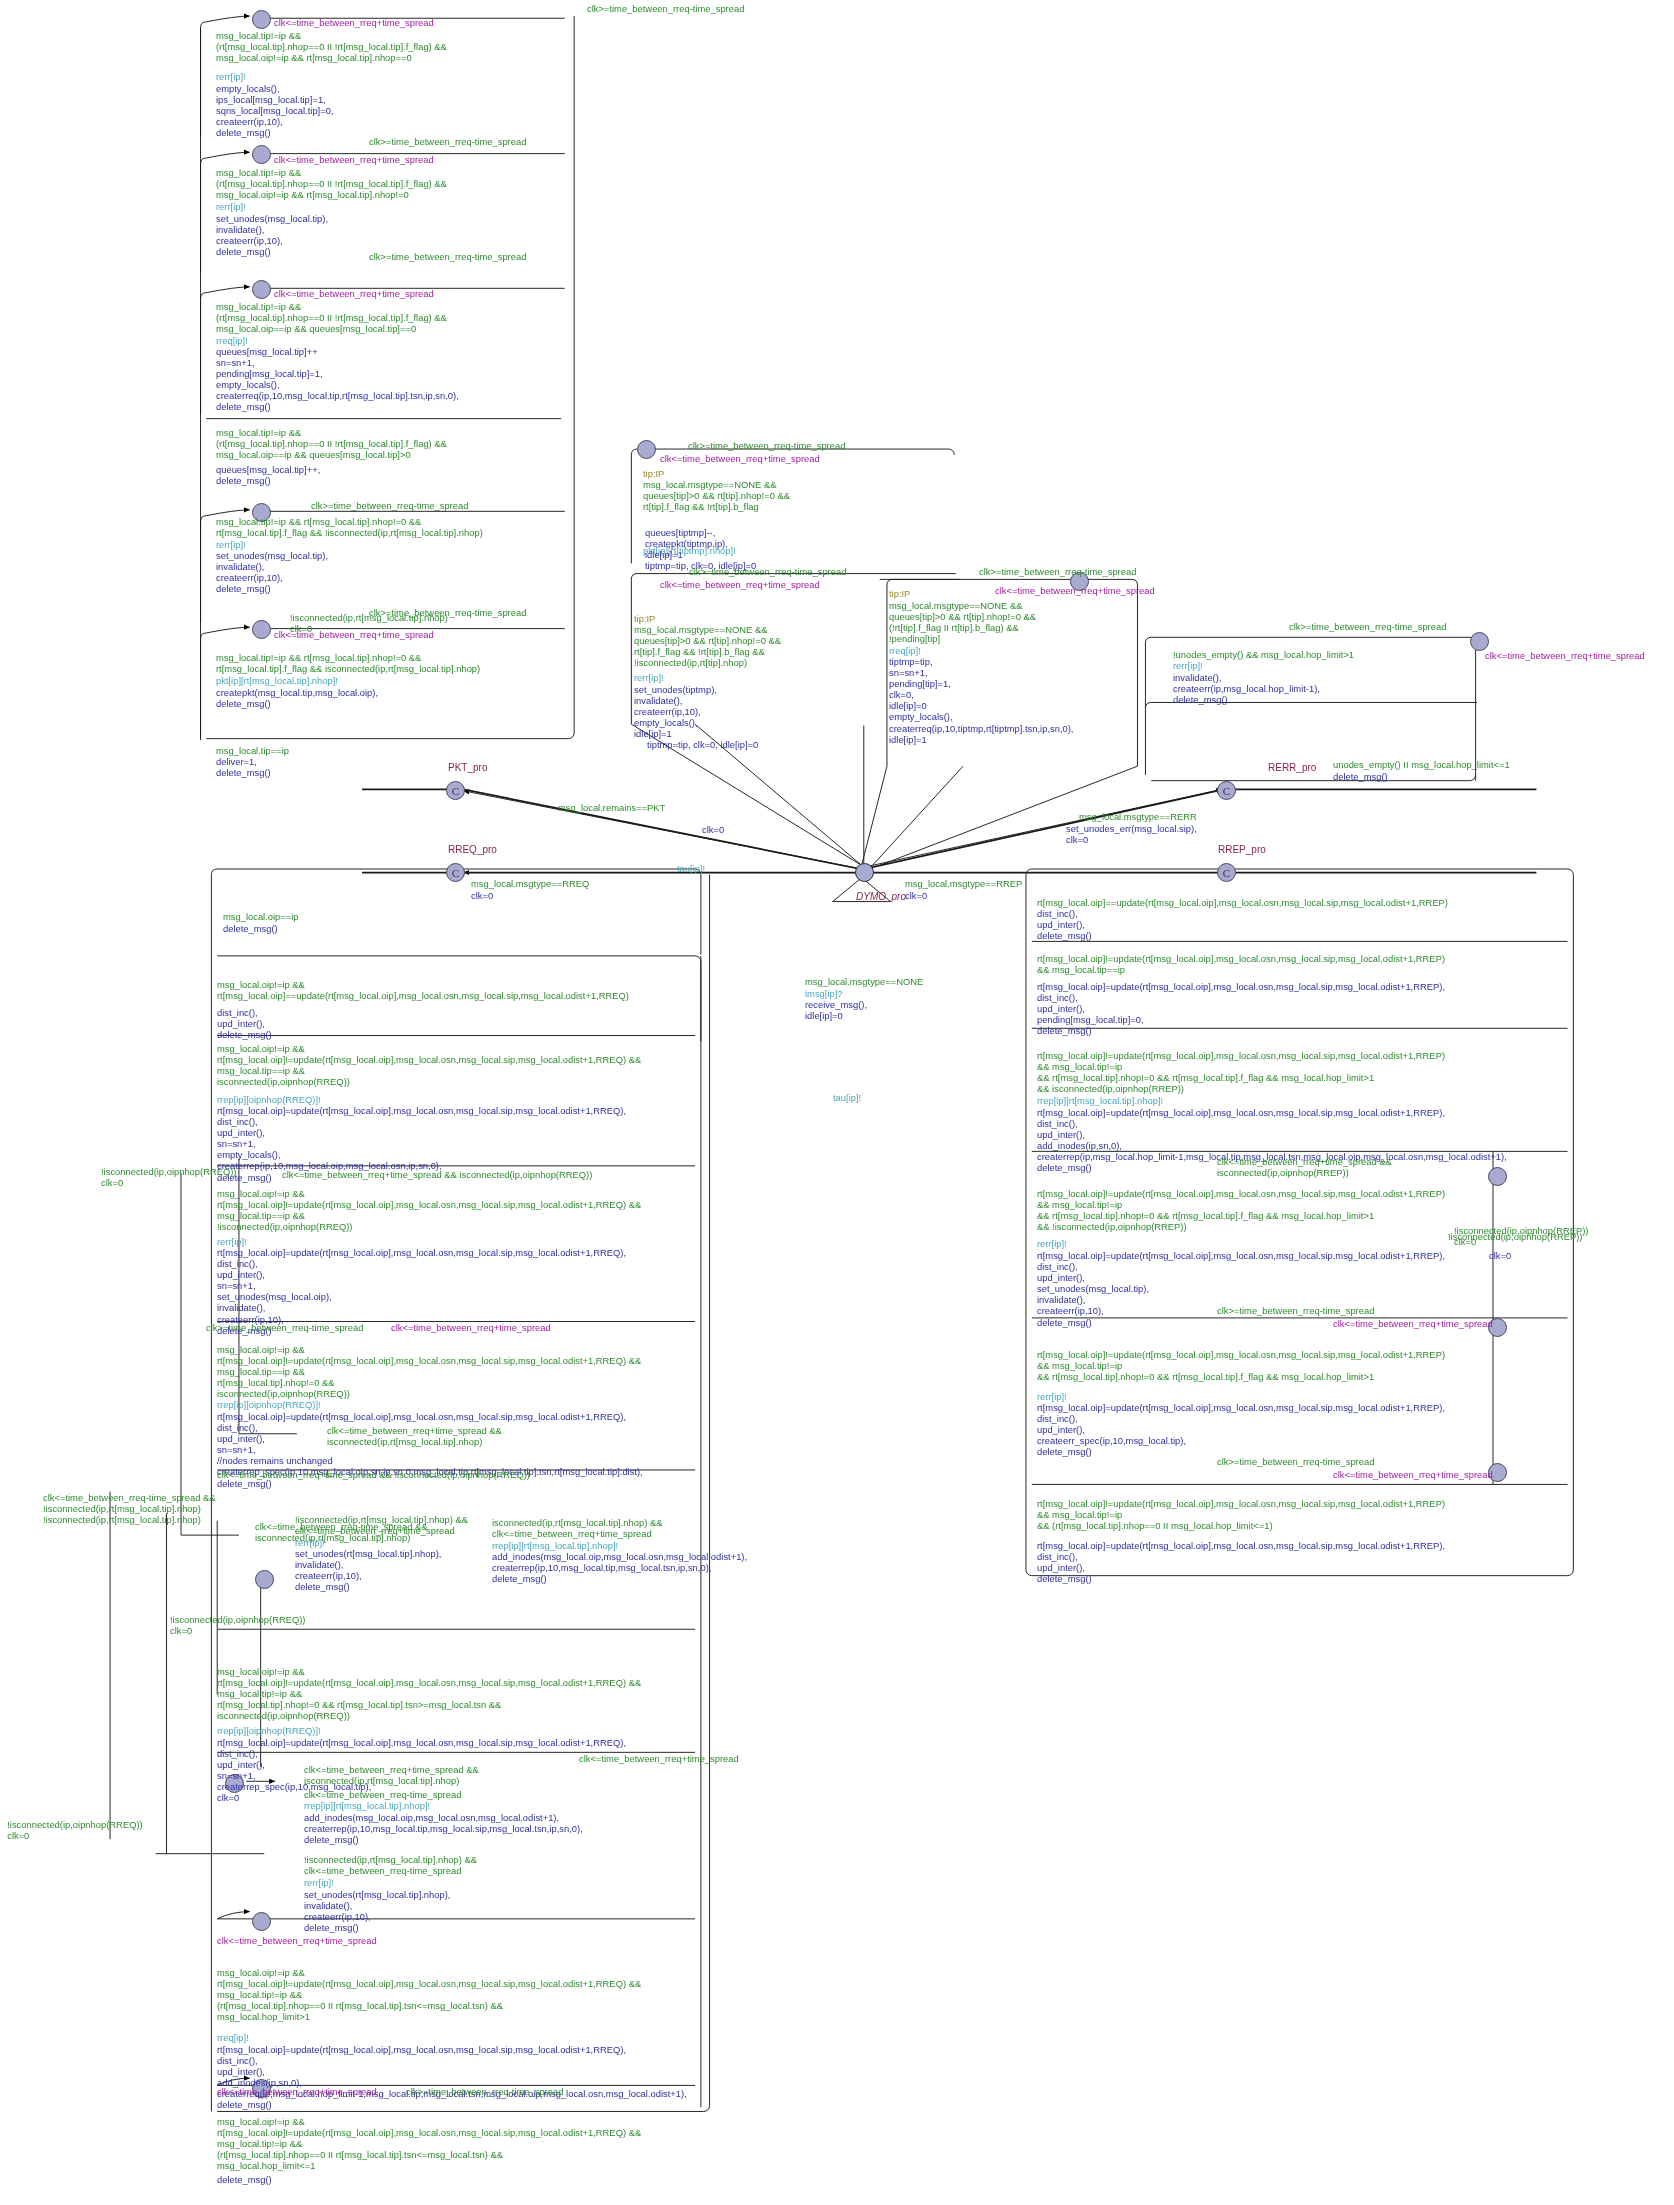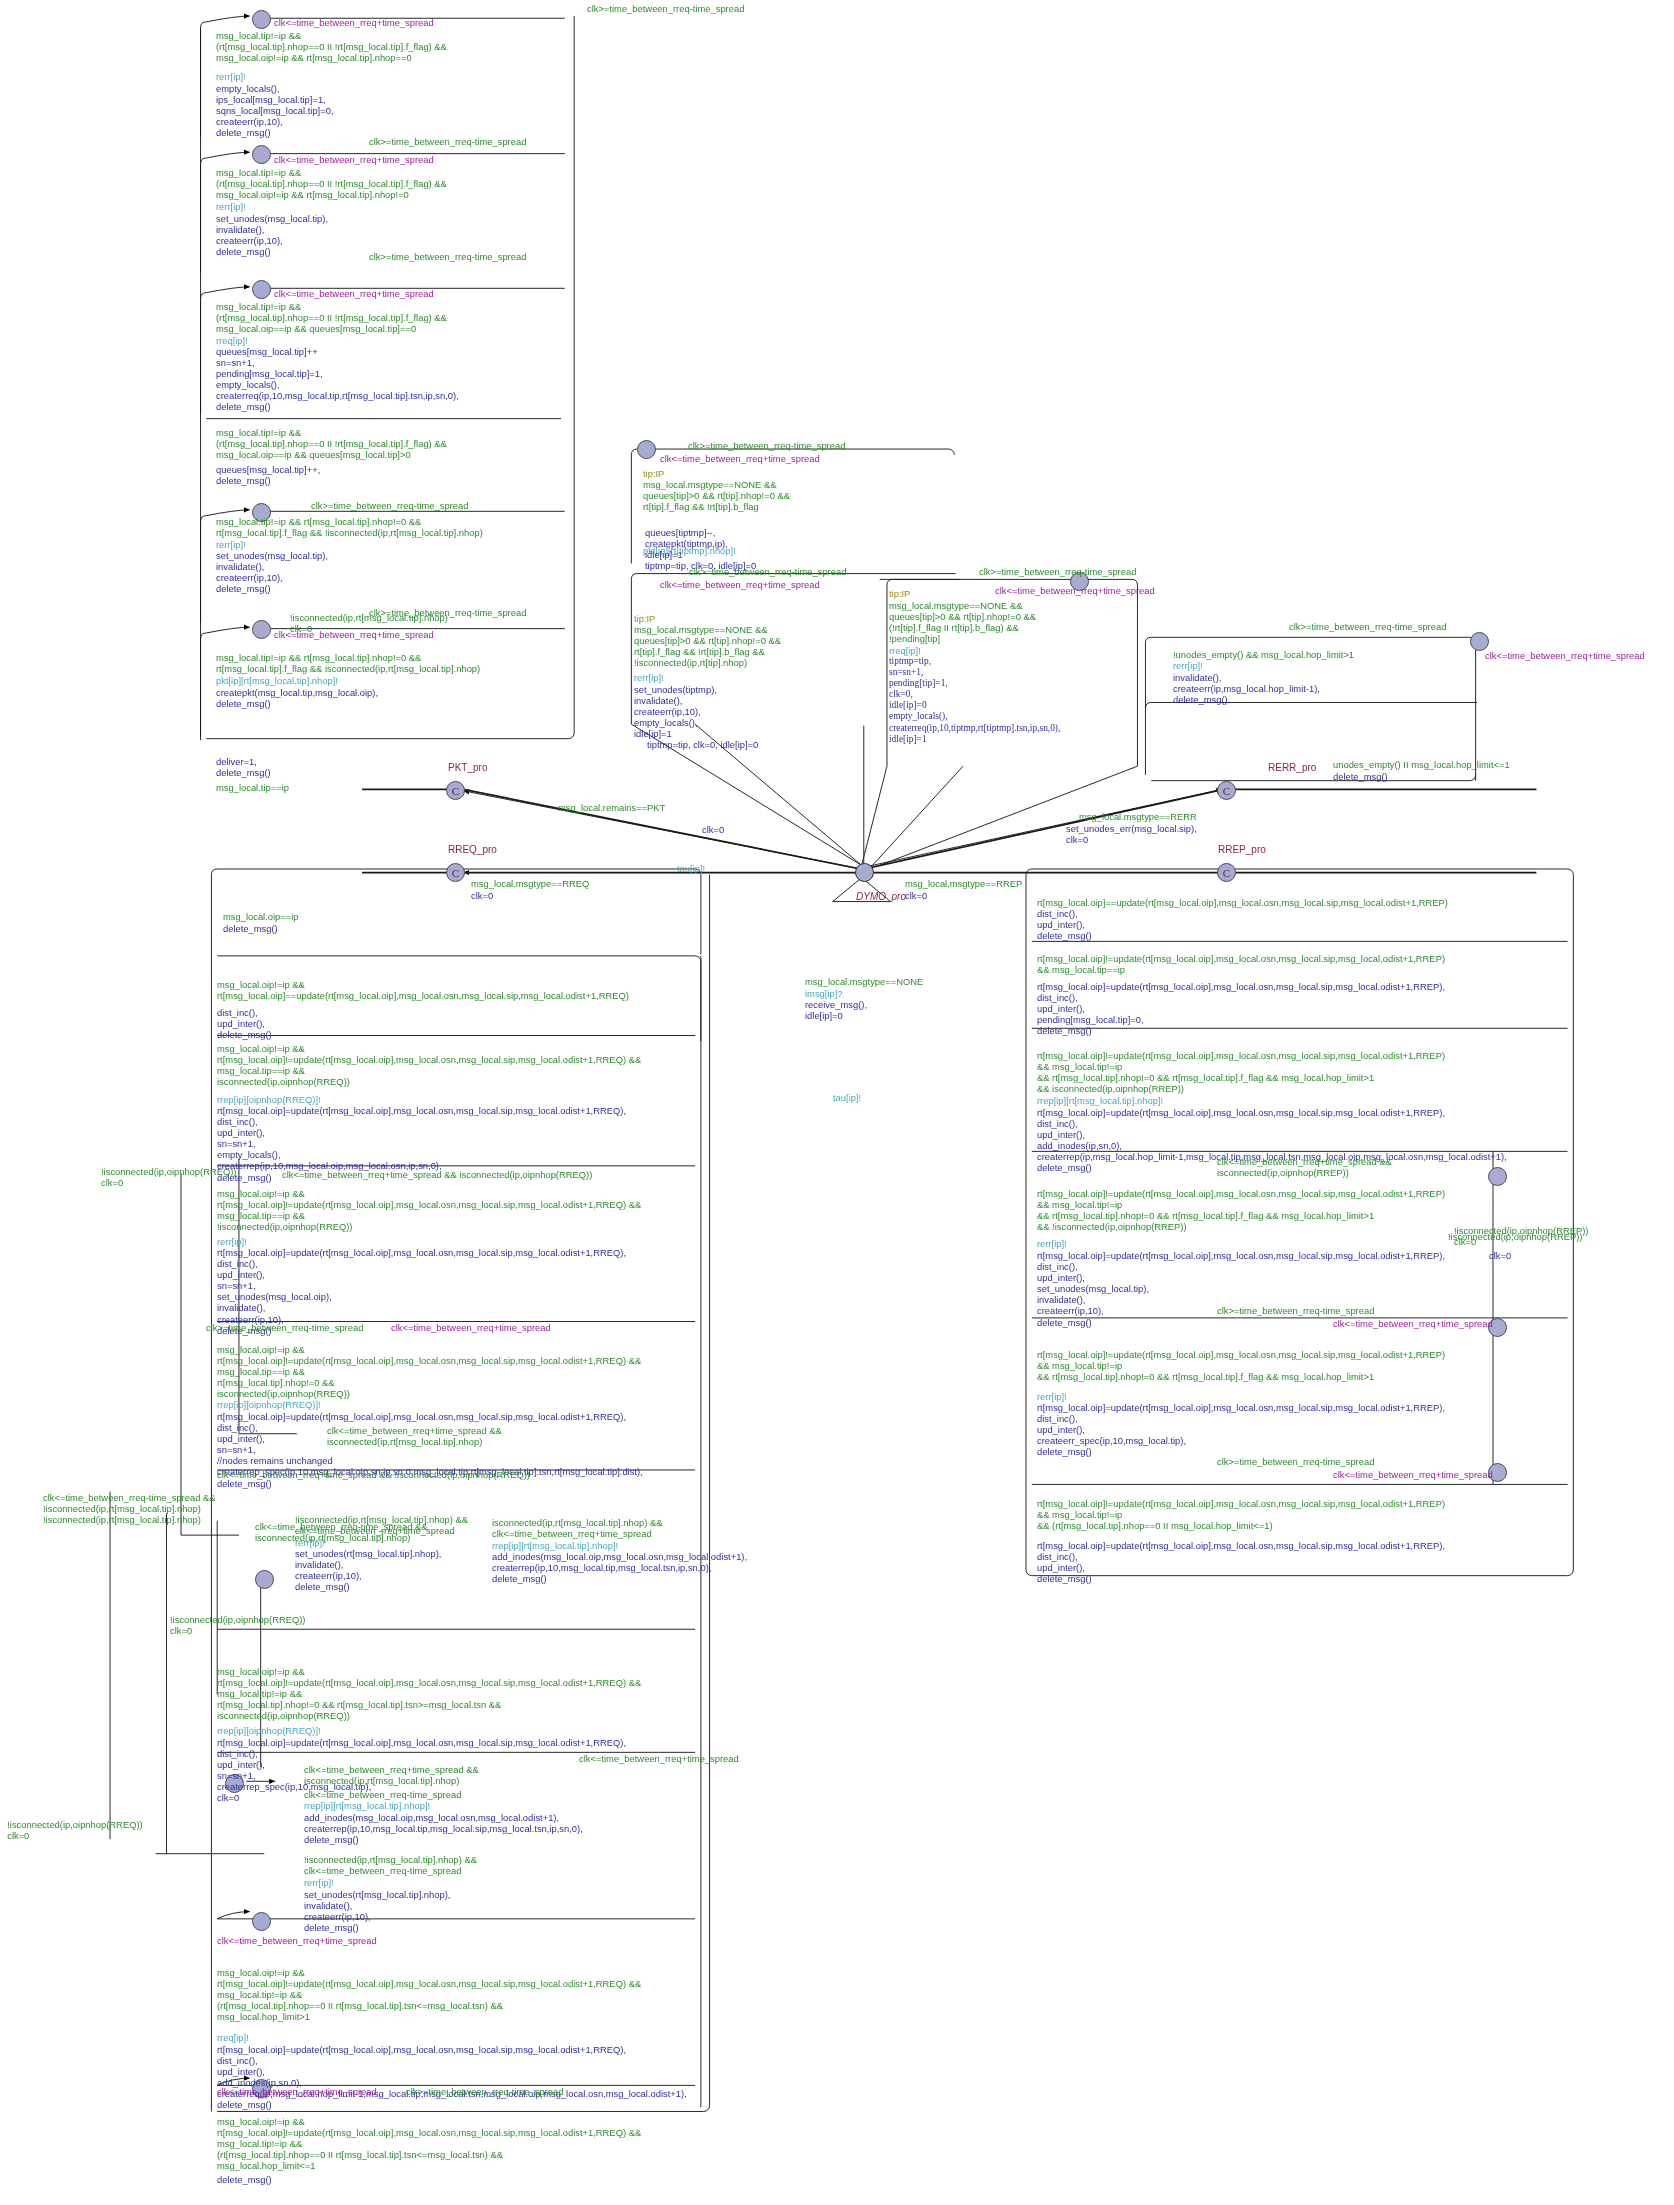--- a/index.html
+++ b/index.html
@@ -228,21 +228,21 @@
   <div class="lbl guard f13" style="left:290px;top:612px;">!isconnected(ip,rt[msg_local.tip].nhop)
 clk=0</div>
   <div class="lbl guard f13" style="left:369px;top:607px;">clk&gt;=time_between_rreq-time_spread</div>
   <div class="lbl inv   f13" style="left:274px;top:629px;">clk&lt;=time_between_rreq+time_spread</div>
   <div class="lbl guard f13" style="left:216px;top:652px;">msg_local.tip!=ip &amp;&amp; rt[msg_local.tip].nhop!=0 &amp;&amp;
 rt[msg_local.tip].f_flag &amp;&amp; isconnected(ip,rt[msg_local.tip].nhop)</div>
   <div class="lbl sync  f13" style="left:216px;top:675px;">pkt[ip][rt[msg_local.tip].nhop]!</div>
   <div class="lbl upd   f13" style="left:216px;top:687px;">createpkt(msg_local.tip,msg_local.oip),
 delete_msg()</div>
 
-  <div class="lbl guard f13" style="left:216px;top:745px;margin-top:37px;">msg_local.tip==ip</div>
+  <div class="lbl guard f13" style="left:216px;top:745px;">msg_local.tip==ip</div>
   <div class="lbl upd   f13" style="left:216px;top:756px;">deliver=1,
 delete_msg()</div>
 
   <div class="lbl guard f13" style="left:688px;top:440px;">clk&gt;=time_between_rreq-time_spread</div>
   <div class="lbl inv   f13" style="left:660px;top:453px;">clk&lt;=time_between_rreq+time_spread</div>
   <div class="lbl sel   f13" style="left:643px;top:468px;">tip:IP</div>
   <div class="lbl guard f13" style="left:643px;top:479px;">msg_local.msgtype==NONE &amp;&amp;
 queues[tip]&gt;0 &amp;&amp; rt[tip].nhop!=0 &amp;&amp;
 rt[tip].f_flag &amp;&amp; !rt[tip].b_flag</div>
   <div class="lbl sync  f13" style="left:643px;top:517px;margin-top:28px;">pkt[ip][rt[tiptmp].nhop]!</div>
@@ -267,21 +267,21 @@
      tiptmp=tip, clk=0, idle[ip]=0</div>
 
   <div class="lbl guard f13" style="left:979px;top:566px;">clk&gt;=time_between_rreq-time_spread</div>
   <div class="lbl inv   f13" style="left:995px;top:585px;">clk&lt;=time_between_rreq+time_spread</div>
   <div class="lbl sel   f13" style="left:889px;top:588px;">tip:IP</div>
   <div class="lbl guard f13" style="left:889px;top:600px;">msg_local.msgtype==NONE &amp;&amp;
 queues[tip]&gt;0 &amp;&amp; rt[tip].nhop!=0 &amp;&amp;
 (!rt[tip].f_flag II rt[tip].b_flag) &amp;&amp;
 !pending[tip]</div>
   <div class="lbl sync  f13" style="left:889px;top:645px;">rreq[ip]!</div>
-  <div class="lbl upd   f13" style="left:889px;top:656px;font-family:Liberation Serif, serif;">tiptmp=tip,
+  <div class="lbl upd   f13" style="left:889px;top:656px;">tiptmp=tip,
 sn=sn+1,
 pending[tip]=1,
 clk=0,
 idle[ip]=0
 empty_locals(),
 createrreq(ip,10,tiptmp,rt[tiptmp].tsn,ip,sn,0),
 idle[ip]=1</div>
 
   <div class="lbl guard f13" style="left:1289px;top:621px;">clk&gt;=time_between_rreq-time_spread</div>
   <div class="lbl inv   f13" style="left:1485px;top:650px;">clk&lt;=time_between_rreq+time_spread</div>

